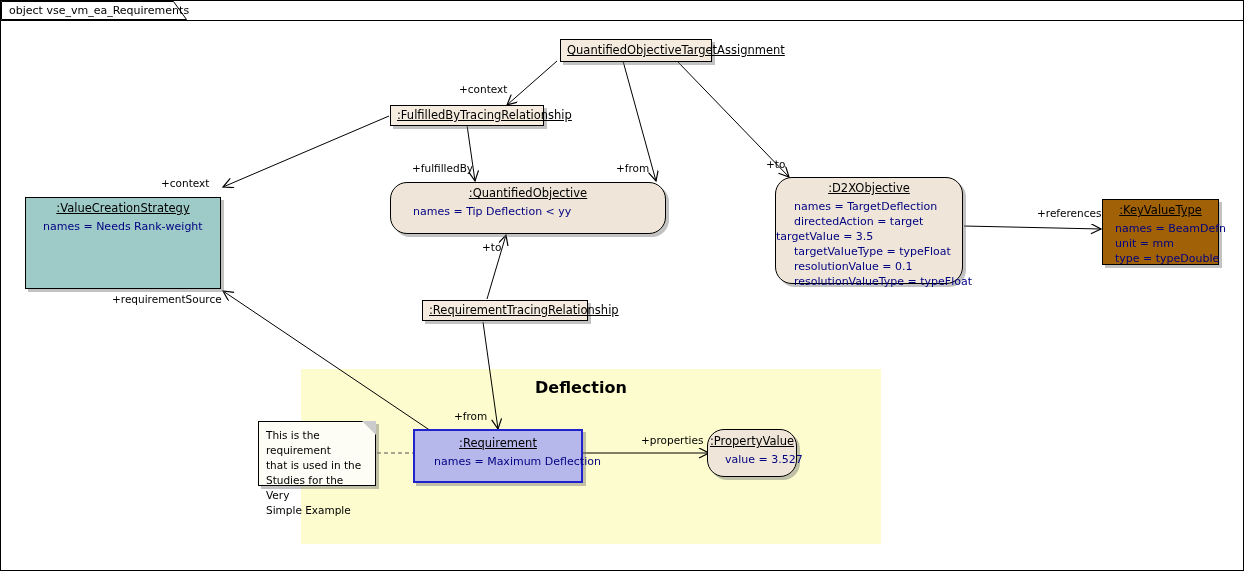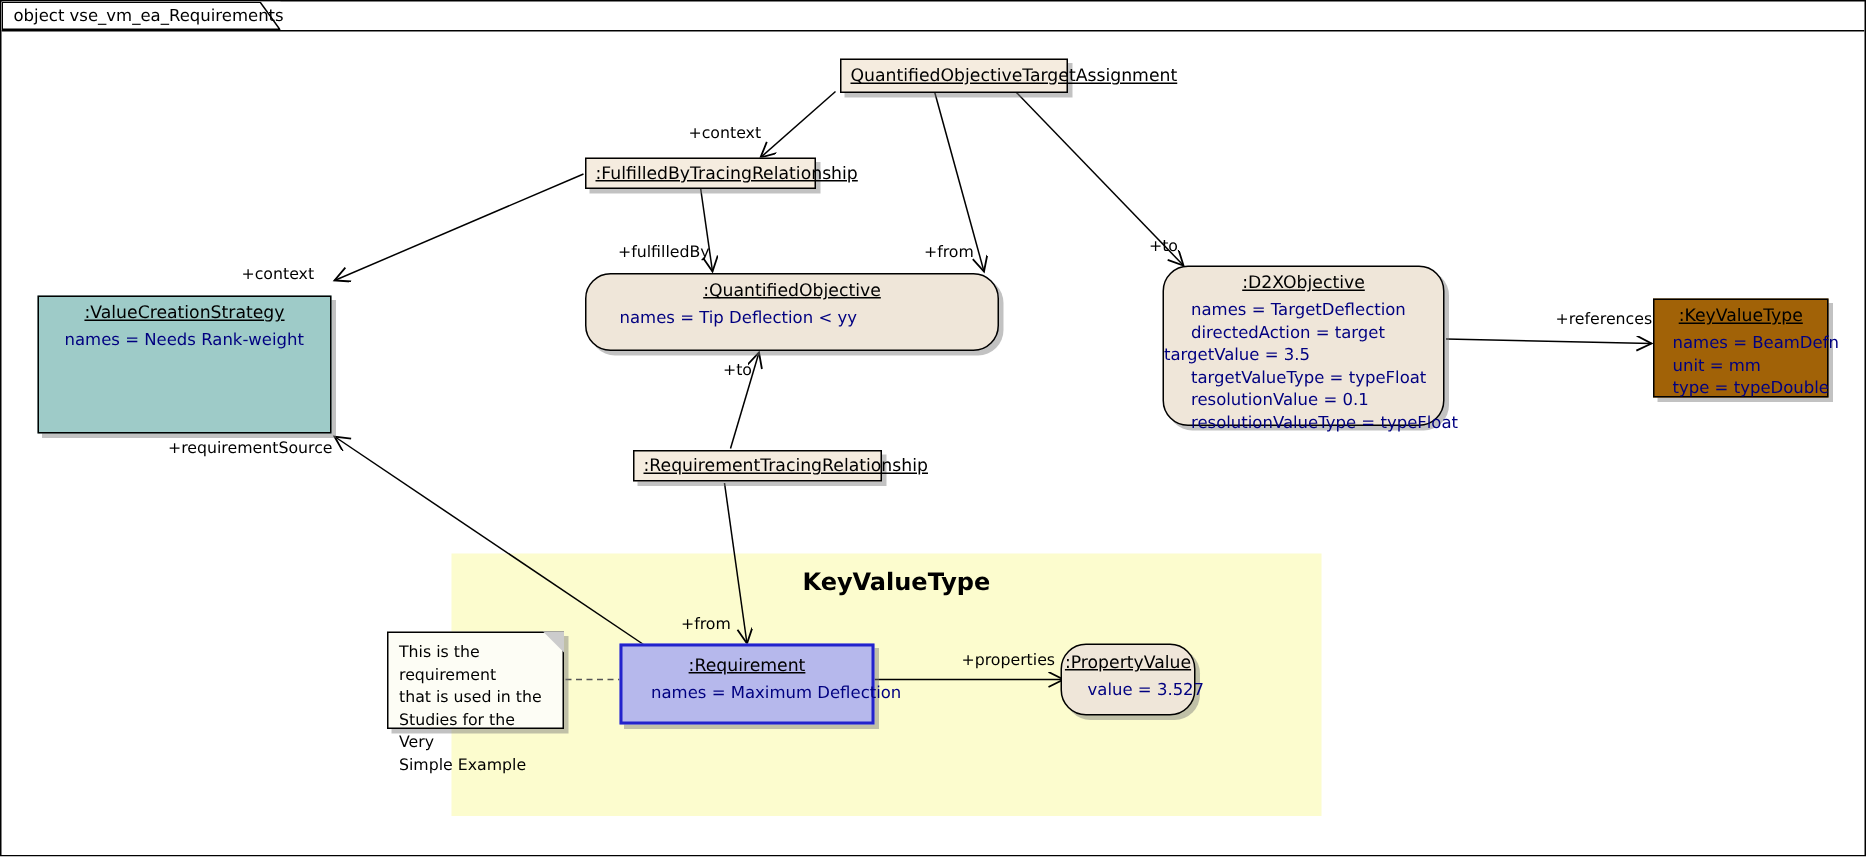--- a/index.html
+++ b/index.html
@@ -154,21 +154,21 @@
 
   <div class="title-tab">
     <svg class="tab-shape" viewBox="0 0 186 19" preserveAspectRatio="none">
       <path d="M0.5,18.5 L0.5,0.5 L172.5,0.5 L185.5,18.5 Z" fill="#ffffff" stroke="#000000" stroke-width="1"></path>
     </svg>
     <span class="tab-label">object vse_vm_ea_Requirements</span>
   </div>
   <div class="hrule"></div>
 
   <div class="group-region" style="left:300px; top:368px; width:580px; height:175px;"></div>
-  <div class="group-title" style="left:534px; top:377px;">KeyValueType</div>
+  <div class="group-title" style="left:534px; top:377px;">Deflection</div>
 
   <svg id="edges" viewBox="0 0 1244 571">
     <defs>
       <marker id="ohead" markerWidth="14" markerHeight="14" refX="11" refY="5" orient="auto" markerUnits="userSpaceOnUse">
         <path d="M1,0 L11,5 L1,10" fill="none" stroke="#000000" stroke-width="1.2"></path>
       </marker>
     </defs>
 
     <line x1="556" y1="60" x2="506" y2="104" stroke="#000000" stroke-width="1" marker-end="url(#ohead)"></line>
 

